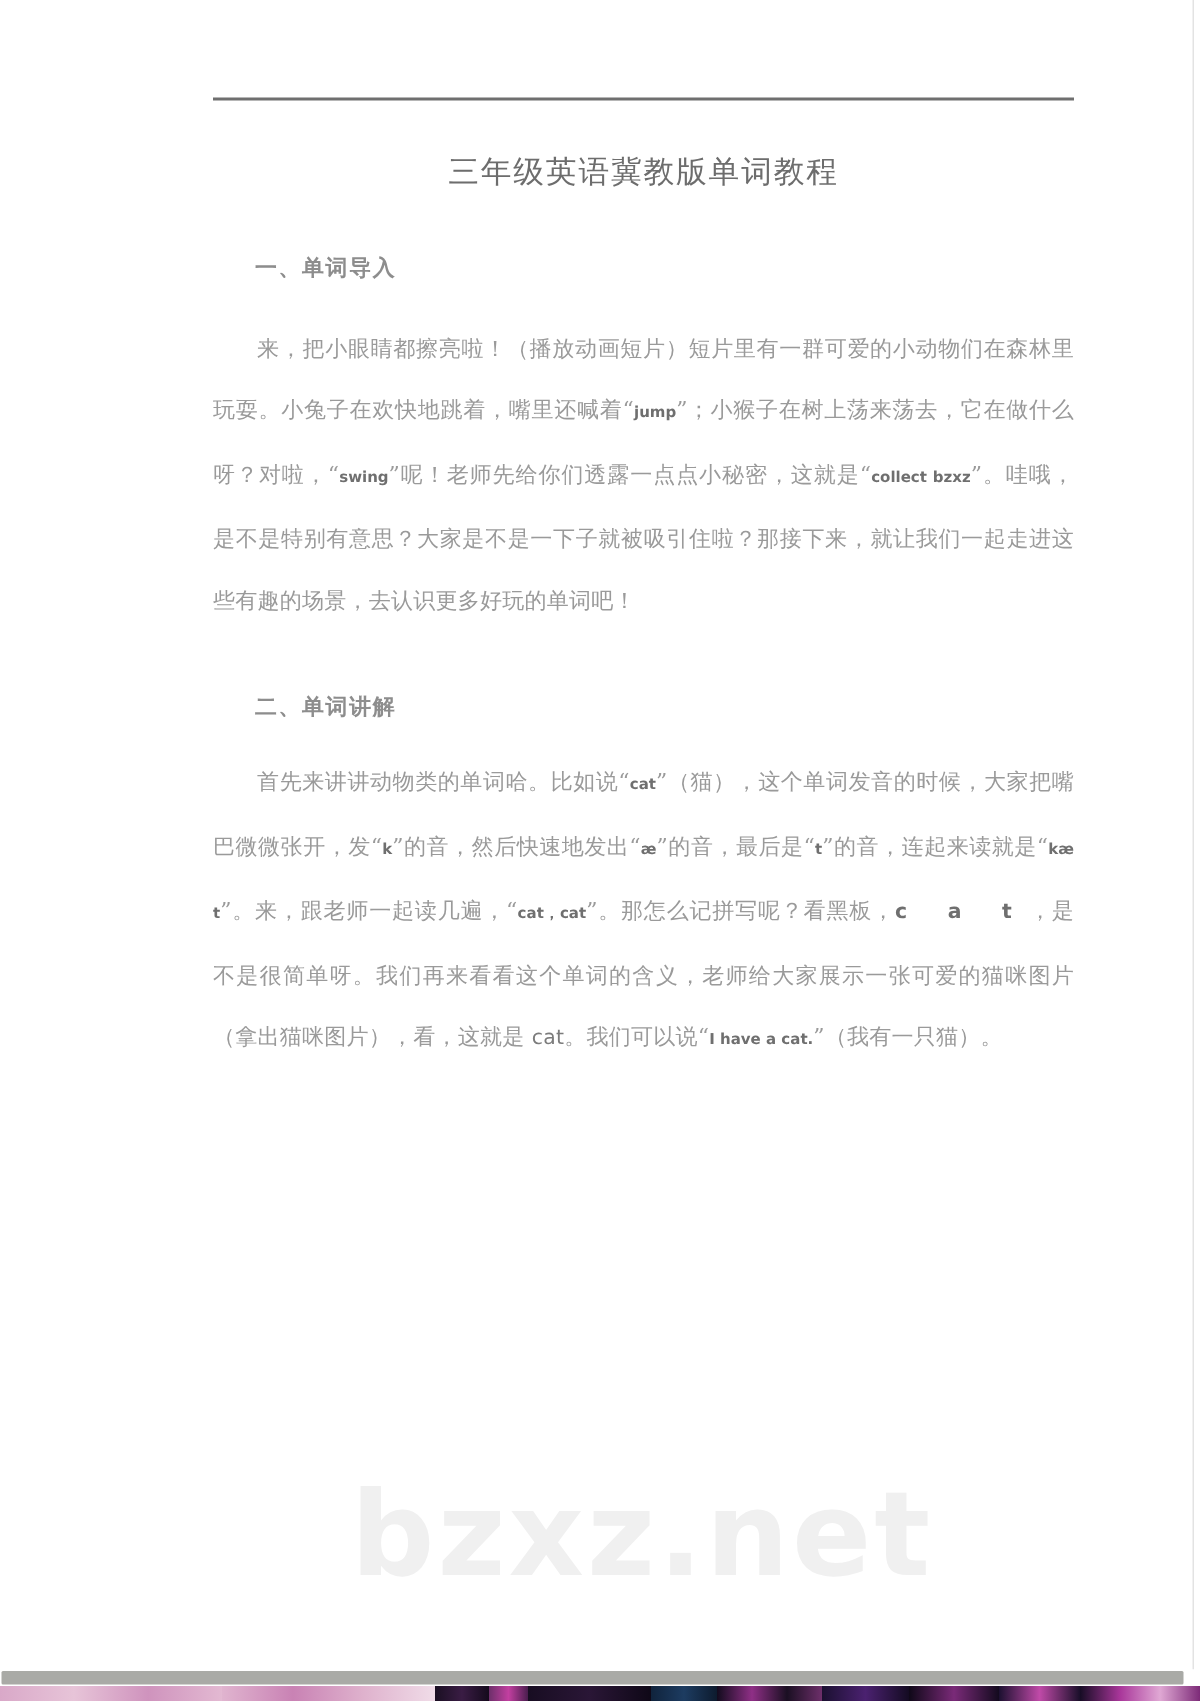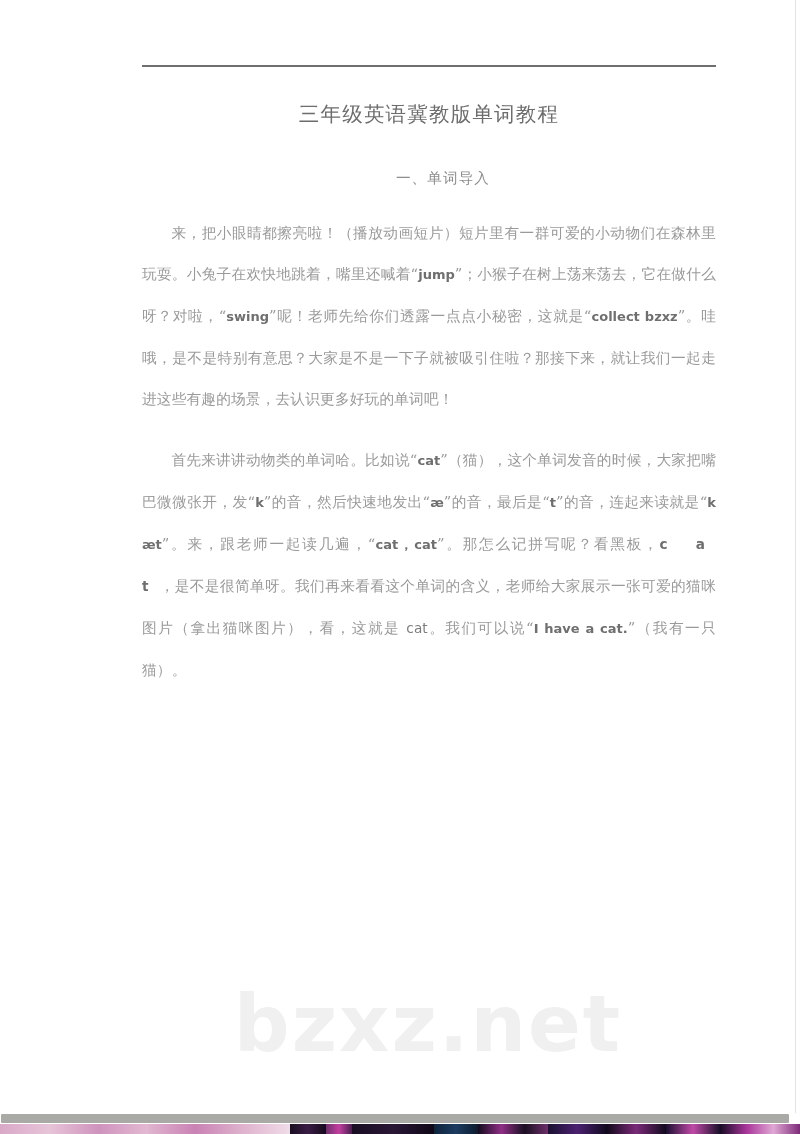--- a/index.html
+++ b/index.html
@@ -73,24 +73,23 @@
     color: #6d6d6d;
     letter-spacing: 1.2px;
     font-family: "DejaVu Serif", "Liberation Serif", serif;
   }
 
   .heading-1 {
     margin: 0;
     padding-top: 41px;
     padding-left: 28px;
     font-size: 14.6px;
-    font-weight: normal;
+    font-weight: bold;
     color: #8d8d8d;
     letter-spacing: 1.1px;
-    text-align: center;
   }
 
   .heading-2 {
     margin: 0;
     padding-top: 35px;
     padding-left: 7px;
     font-size: 14.6px;
     font-weight: normal;
     color: #8b8b8b;
     letter-spacing: 0.9px;
@@ -113,21 +112,21 @@
     text-indent: 2em;
     letter-spacing: 0.15px;
     word-break: break-all;
   }
   .para.tight { padding-top: 20px; }
 
   
   .en {
     font-family: "DejaVu Sans", "Liberation Sans", sans-serif;
     font-weight: bold;
-    font-size: 13px;
+    font-size: 10px;
     color: #6f6f6f;
     letter-spacing: 0;
   }
   .en-reg {
     font-family: "DejaVu Sans", "Liberation Sans", sans-serif;
     font-weight: normal;
     font-size: 13.6px;
     color: #7c7c7c;
   }
   .spaced {
@@ -191,20 +190,21 @@
 
     <h1 class="doc-title">三年级英语冀教版单词教程</h1>
 
     <h2 class="heading-1">一、单词导入</h2>
 
 
     <p class="para">
       <span>来，把小眼睛都擦亮啦！（播放动画短片）短片里有一群可爱的小动物们在森林里玩耍。小兔子在欢快地跳着，嘴里还喊着“</span><span class="en">jump</span><span>”；小猴子在树上荡来荡去，它在做什么呀？对啦，“</span><span class="en">swing</span><span>”呢！老师先给你们透露一点点小秘密，这就是“</span><span class="en">collect bzxz</span><span>”。哇哦，是不是特别有意思？大家是不是一下子就被吸引住啦？那接下来，就让我们一起走进这些有趣的场景，去认识更多好玩的单词吧！</span>
     </p>
 
+    <h2 class="heading-1">二、单词讲解</h2>
 
 
     <p class="para tight">
       <span>首先来讲讲动物类的单词哈。比如说“</span><span class="en">cat</span><span>”（猫），这个单词发音的时候，大家把嘴巴微微张开，发“</span><span class="en">k</span><span>”的音，然后快速地发出“</span><span class="en">æ</span><span>”的音，最后是“</span><span class="en">t</span><span>”的音，连起来读就是“</span><span class="en">kæt</span><span>”。来，跟老师一起读几遍，“</span><span class="en">cat，cat</span><span>”。那怎么记拼写呢？看黑板，</span><span class="spaced">c a t</span><span>，是不是很简单呀。我们再来看看这个单词的含义，老师给大家展示一张可爱的猫咪图片（拿出猫咪图片），看，这就是 </span><span class="en-reg">cat</span><span>。我们可以说“</span><span class="en">I have a cat.</span><span>”（我有一只猫）。</span>
     </p>
 
 
   </div>
 </div>
 

